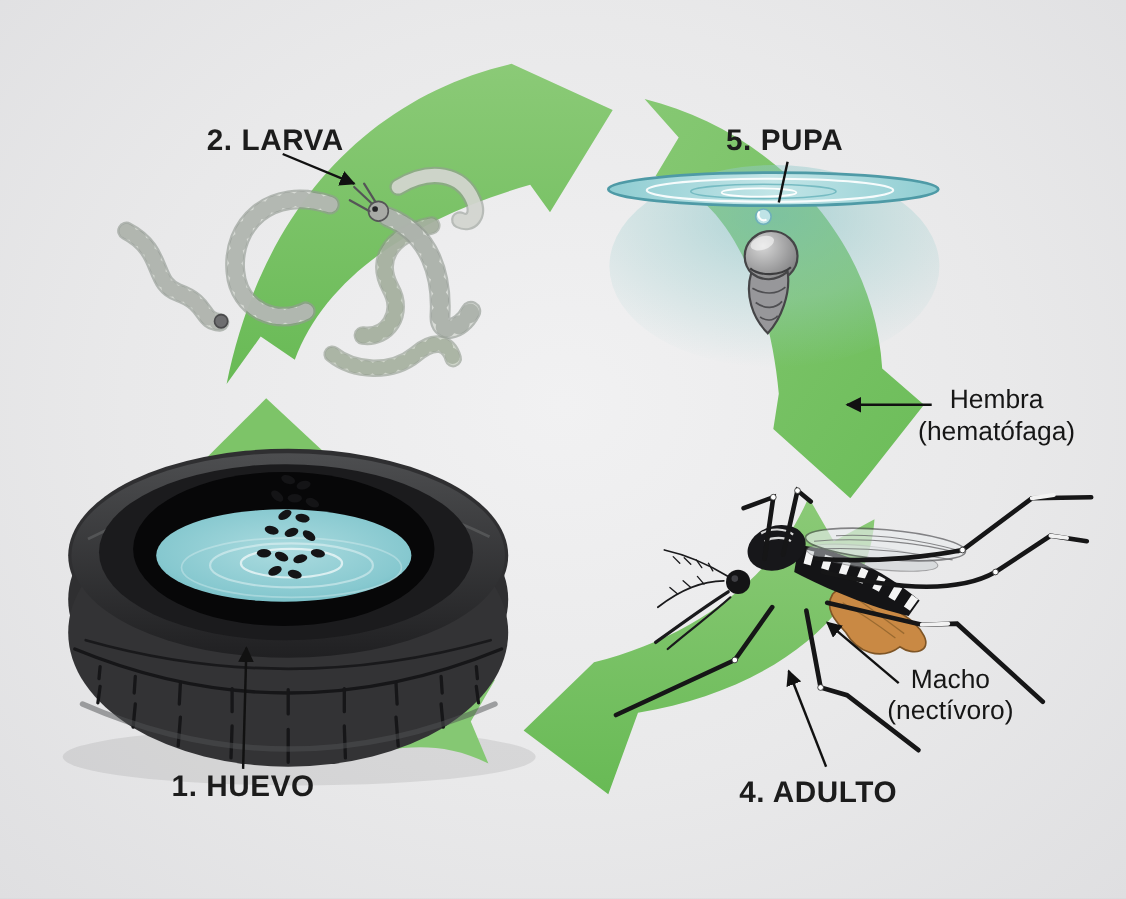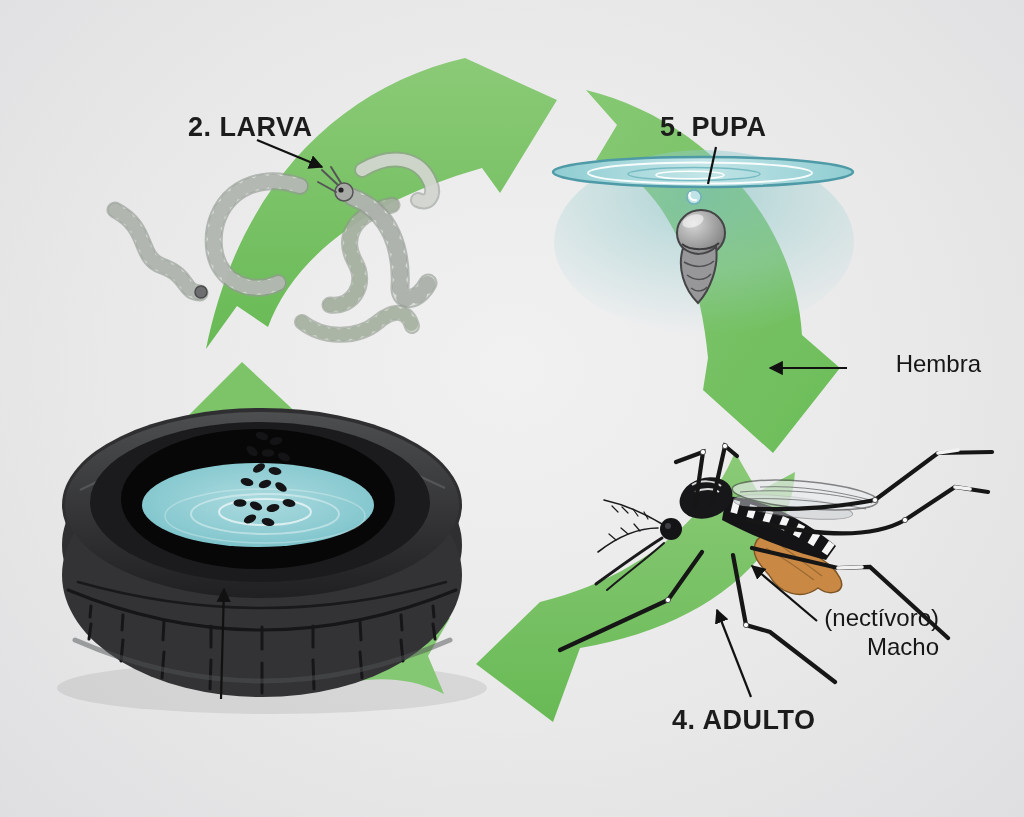--- a/index.html
+++ b/index.html
@@ -12,21 +12,21 @@
   }
   svg{position:absolute;left:0;top:0;}
   .stage-label{
     position:absolute;
     font:700 27px/1.05 "Liberation Sans",sans-serif;
     color:#1c1c1c;letter-spacing:.5px;white-space:nowrap;
   }
   .note-label{
     position:absolute;
     font:400 24px/29px "Liberation Sans",sans-serif;
-    color:#161616;text-align:right;width:150px;white-space:nowrap;
+    color:#161616;text-align:center;width:150px;white-space:nowrap;
   }
 </style>
 </head>
 <body>
 
 <div class="canvas">
 
   <svg width="1024" height="817" viewBox="0 0 1024 817">
     <defs>
       <linearGradient id="grn" x1="0" y1="0" x2="0" y2="1">
@@ -236,23 +236,25 @@
       <path d="M 716,147 L 708,184"></path>
       <path d="M 221,699 L 224,589" marker-end="url(#ah)"></path>
       <path d="M 751,697 L 717,610" marker-end="url(#ah)"></path>
       <path d="M 817,621 L 752,566" marker-end="url(#ah)"></path>
       <path d="M 847,368 L 770,368" marker-end="url(#ah)"></path>
     </g>
   </svg>
 
   <div class="stage-label" style="left:188px;top:113px">2. LARVA</div>
   <div class="stage-label" style="left:660px;top:113px">5. PUPA</div>
+  <div class="stage-label" style="left:156px;top:701px">1. HUEVO</div>
   <div class="stage-label" style="left:672px;top:706px">4. ADULTO</div>
 
   <div class="note-label" style="left:831px;top:349px">
     <div>Hembra</div>
+    <div>(hematófaga)</div>
   </div>
   <div class="note-label" style="left:789px;top:603px">
+    <div>Macho</div>
     <div>(nectívoro)</div>
-    <div>Macho</div>
   </div>
 
 </div>
 
 </body></html>

